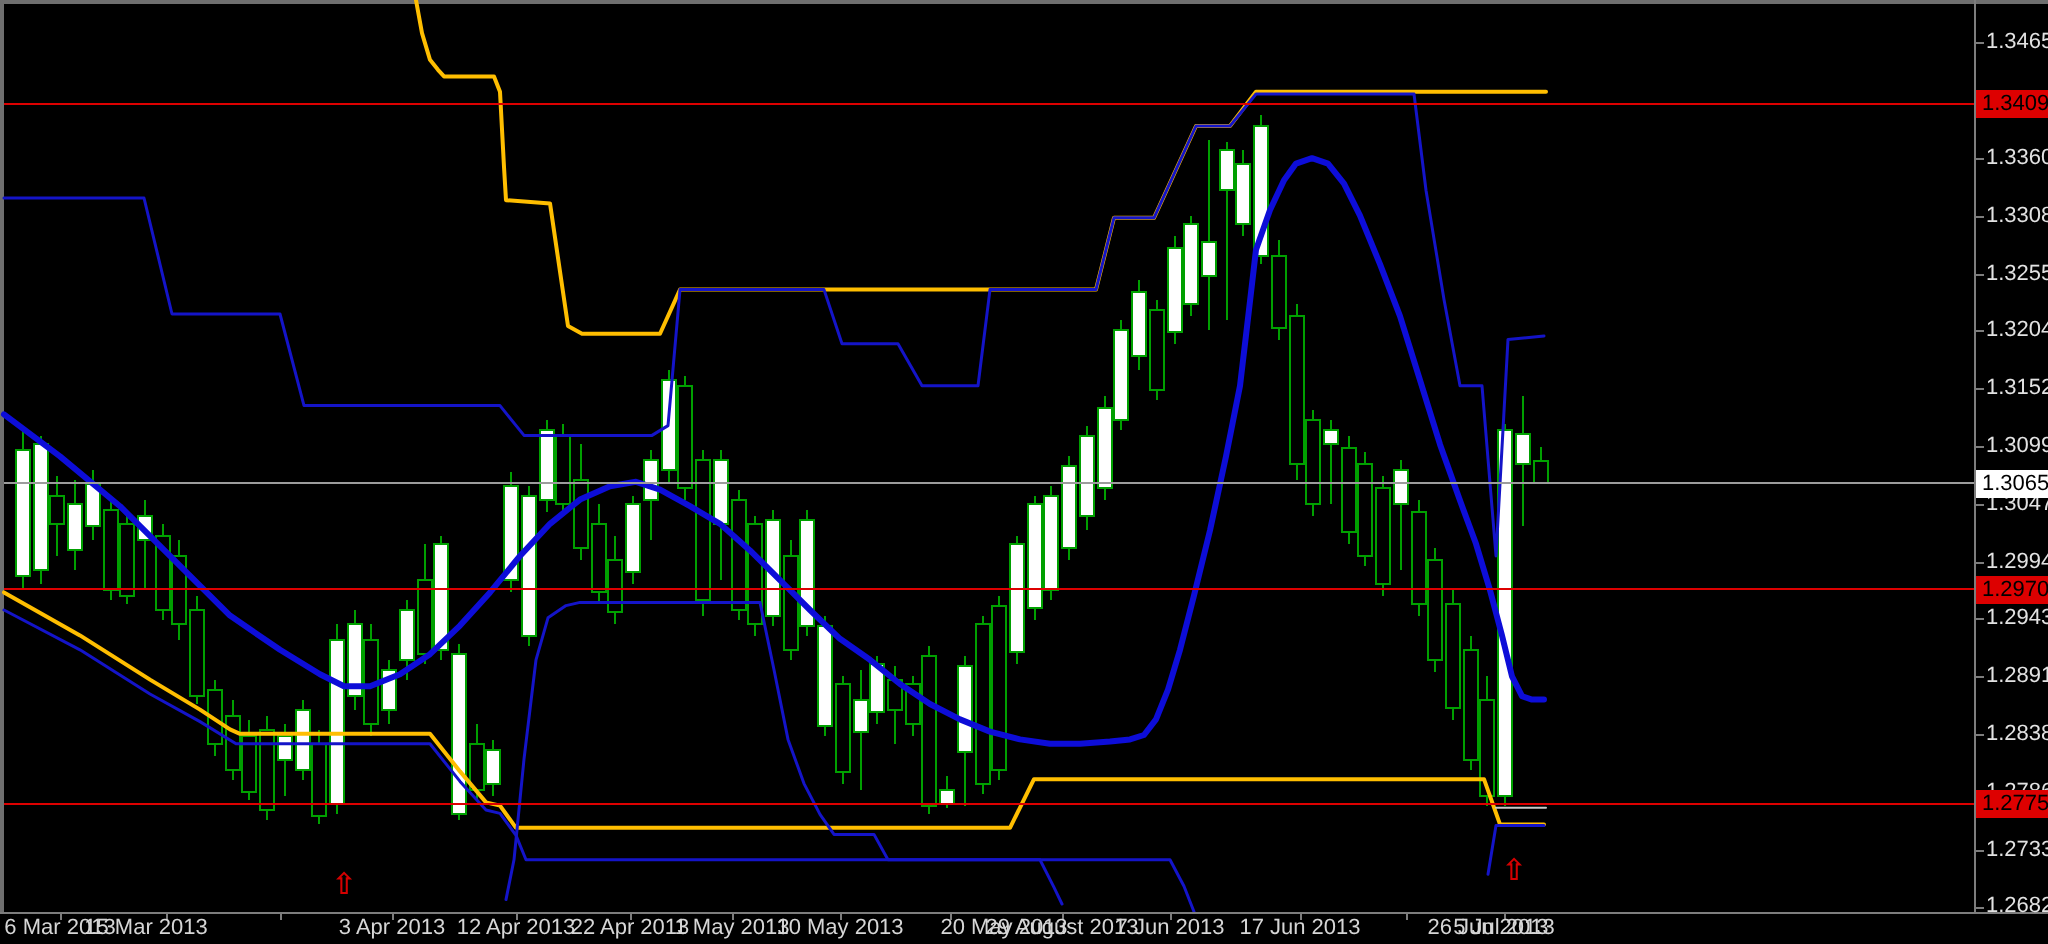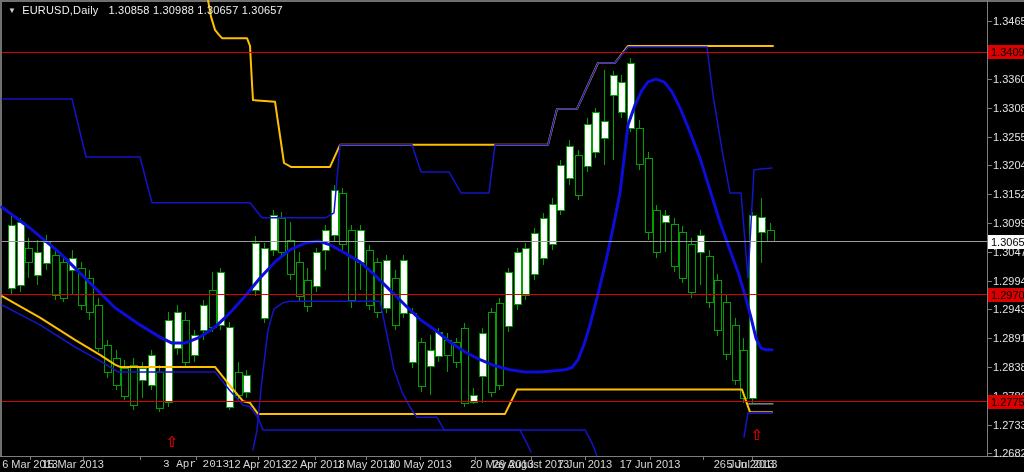--- a/index.html
+++ b/index.html
@@ -256,23 +256,20 @@
       <line x1="315.5" x2="315.5" y1="456" y2="460" stroke="#7d7d7d" shape-rendering="crispEdges"></line>
       <line x1="366.5" x2="366.5" y1="456" y2="460" stroke="#7d7d7d" shape-rendering="crispEdges"></line>
       <line x1="420.5" x2="420.5" y1="456" y2="460" stroke="#7d7d7d" shape-rendering="crispEdges"></line>
       <line x1="475.5" x2="475.5" y1="456" y2="460" stroke="#7d7d7d" shape-rendering="crispEdges"></line>
       <line x1="531.5" x2="531.5" y1="456" y2="460" stroke="#7d7d7d" shape-rendering="crispEdges"></line>
       <line x1="585.5" x2="585.5" y1="456" y2="460" stroke="#7d7d7d" shape-rendering="crispEdges"></line>
       <line x1="650.5" x2="650.5" y1="456" y2="460" stroke="#7d7d7d" shape-rendering="crispEdges"></line>
       <line x1="703.5" x2="703.5" y1="456" y2="460" stroke="#7d7d7d" shape-rendering="crispEdges"></line>
       <line x1="752.5" x2="752.5" y1="456" y2="460" stroke="#7d7d7d" shape-rendering="crispEdges"></line>
     </svg>
-  <div class="title-bar">
-    <span class="tri">▼</span><span class="sym">EURUSD,Daily</span><span class="ohlc">1.30858 1.30988 1.30657 1.30657</span>
-  </div>
   <div id="y-axis">
       <div class="ytick" style="top: 14.8px;">1.34655</div>
       <div class="ytick" style="top: 72.8px;">1.33605</div>
       <div class="ytick" style="top: 101.8px;">1.33080</div>
       <div class="ytick" style="top: 130.8px;">1.32555</div>
       <div class="ytick" style="top: 159px;">1.32045</div>
       <div class="ytick" style="top: 188px;">1.31520</div>
       <div class="ytick" style="top: 217px;">1.30995</div>
       <div class="ytick" style="top: 246px;">1.30470</div>
       <div class="ytick" style="top: 275px;">1.29945</div>
@@ -284,21 +281,21 @@
       <div class="ytick" style="top: 447.4px;">1.26825</div>
       <div class="pricebox red" style="top: 45px;">1.34090</div>
       <div class="pricebox red" style="top: 287.5px;">1.29701</div>
       <div class="pricebox red" style="top: 394.8px;">1.27759</div>
       <div class="pricebox white" style="top: 234.7px;">1.30657</div>
     </div>
   <div id="x-axis">
       <div class="xtick" style="left: 30px;">6 Mar 2013</div>
       <div class="xtick" style="left: 73px;">15 Mar 2013</div>
       <div class="xtick" style="left: 140px; margin-top: 20px;">25 Mar 2013</div>
-      <div class="xtick" style="left: 196px; font-family: Liberation Mono, monospace;">3 Apr 2013</div>
+      <div class="xtick" style="left: 196px;">3 Apr 2013</div>
       <div class="xtick" style="left: 258px;">12 Apr 2013</div>
       <div class="xtick" style="left: 315px;">22 Apr 2013</div>
       <div class="xtick" style="left: 366px;">1 May 2013</div>
       <div class="xtick" style="left: 420px;">10 May 2013</div>
       <div class="xtick" style="left: 475px; margin-left: 27px;">20 May 2013</div>
       <div class="xtick" style="left: 531px;">29 August 2013</div>
       <div class="xtick" style="left: 585px;">7 Jun 2013</div>
       <div class="xtick" style="left: 650px;">17 Jun 2013</div>
       <div class="xtick" style="left: 738px; padding-left: 12px;">26 Jun 2013</div>
       <div class="xtick" style="left: 752px;">5 Jul 2013</div>

